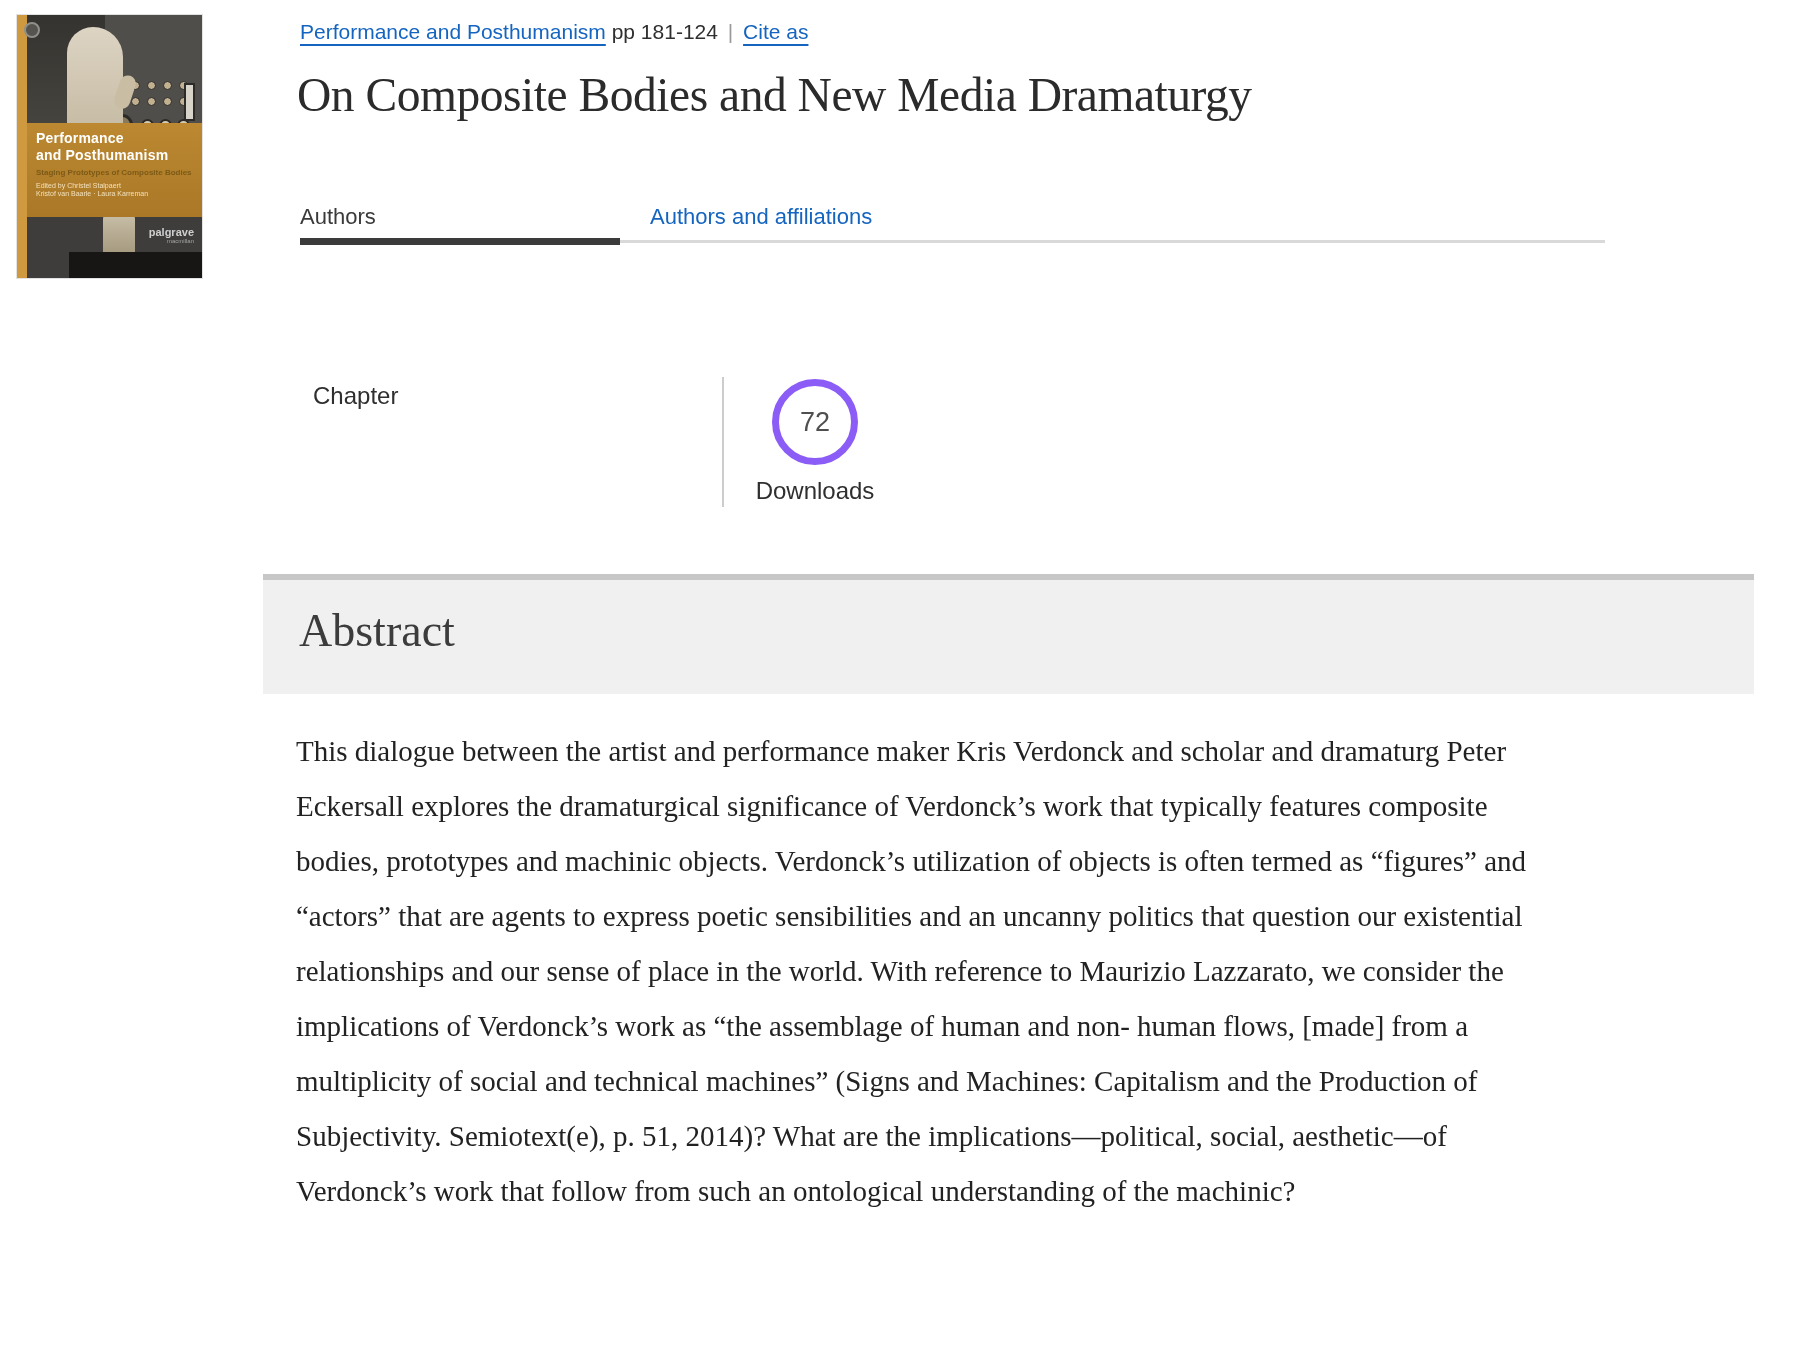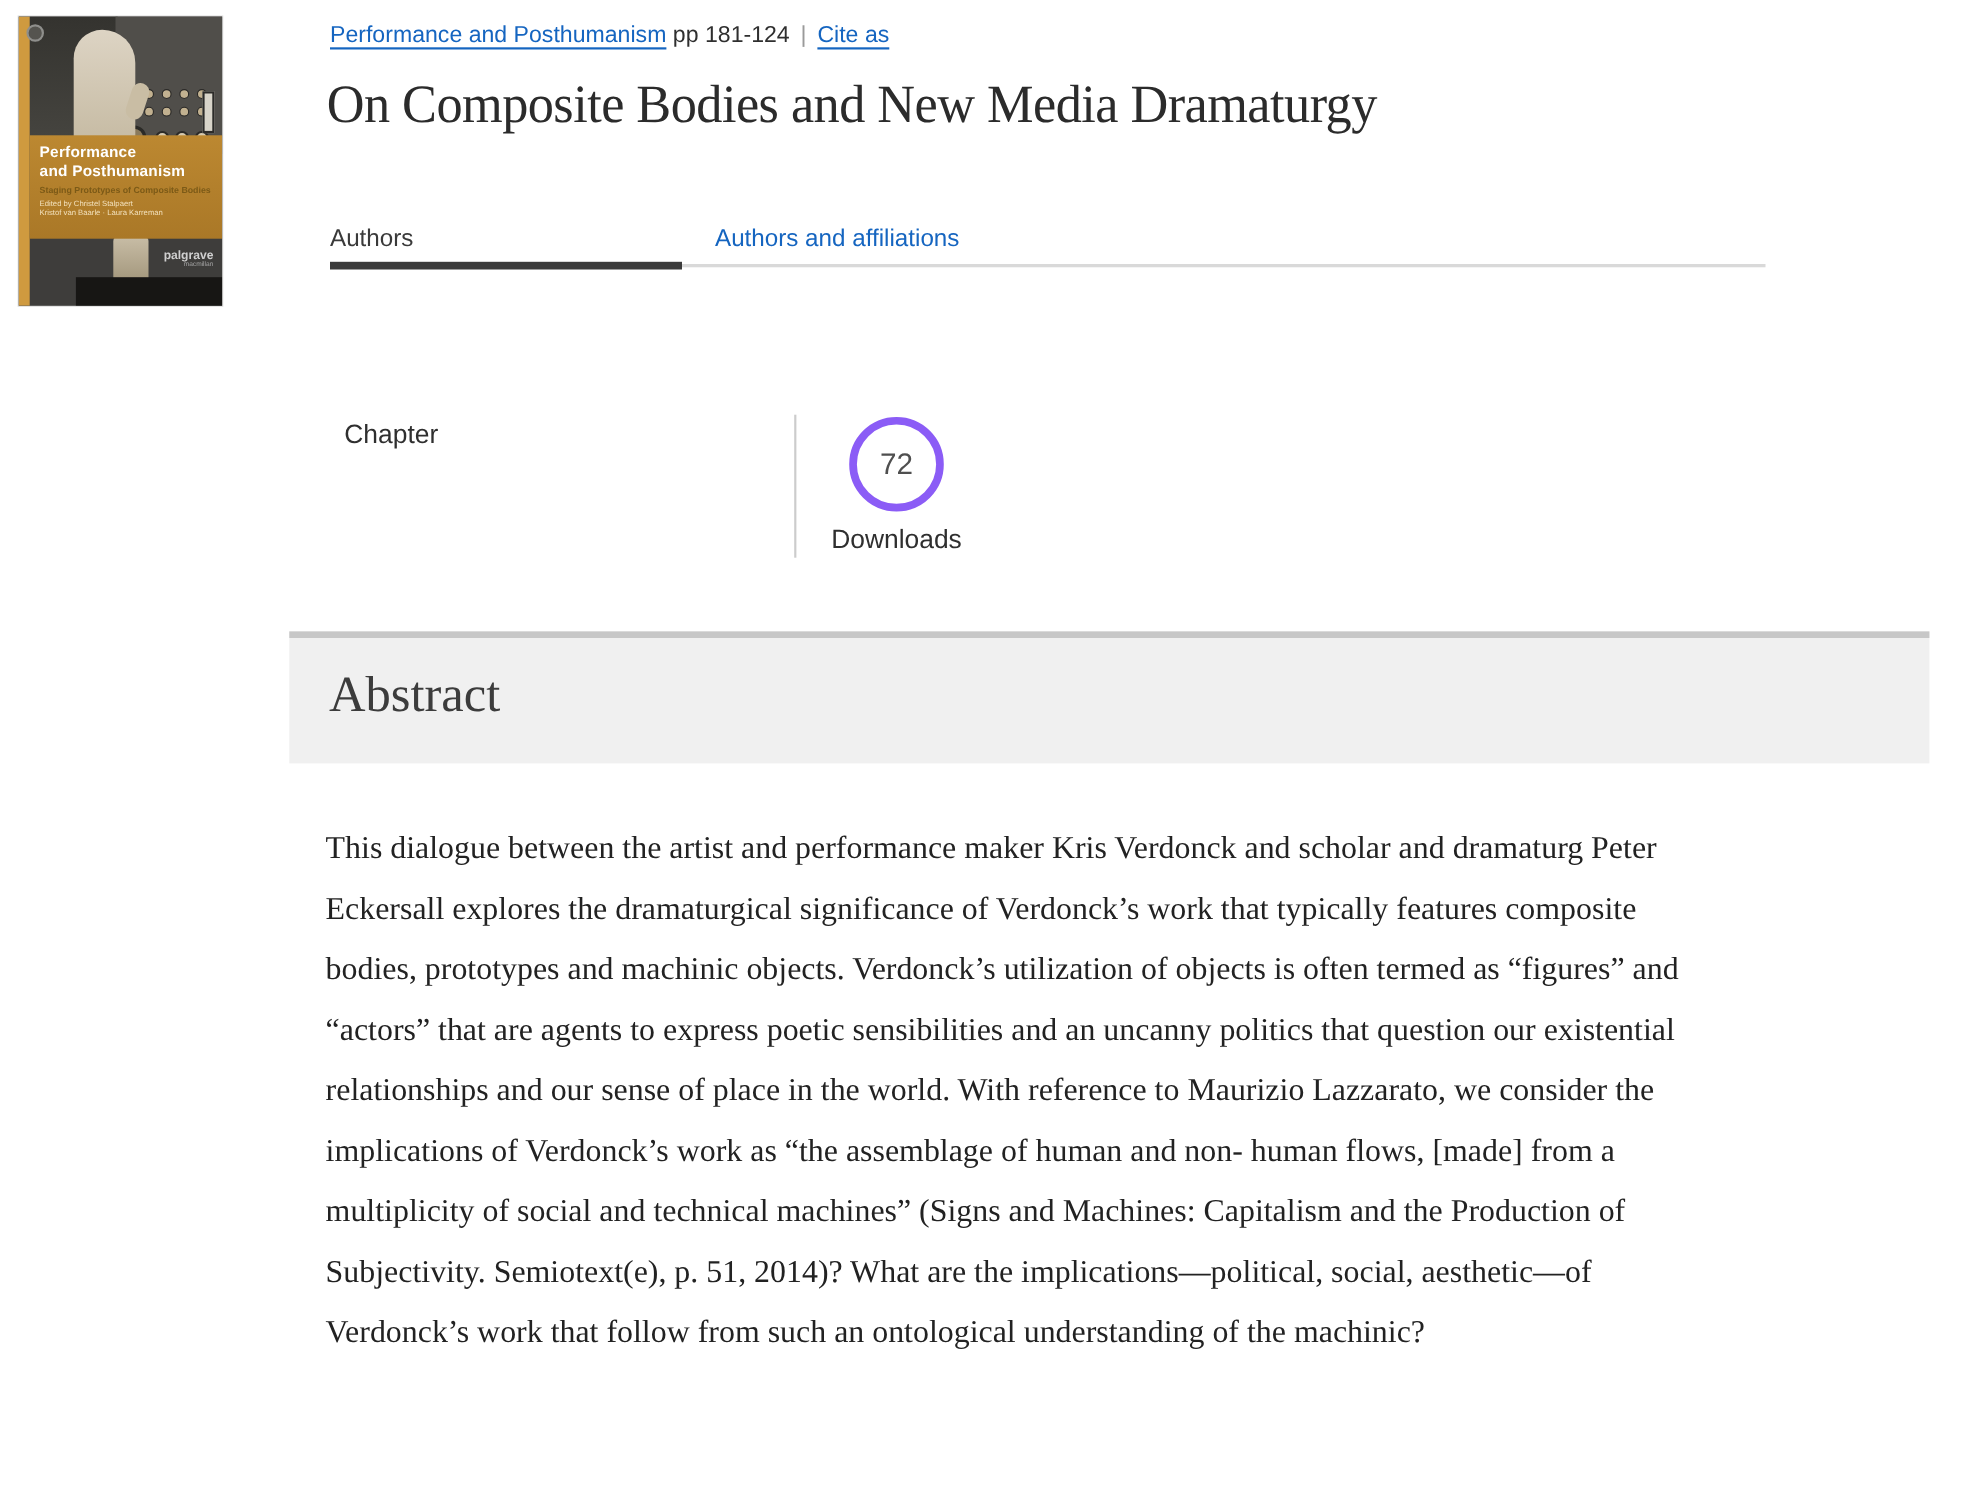--- a/index.html
+++ b/index.html
@@ -84,21 +84,21 @@
   .dl-circle { position:absolute; left:772px; top:379px; width:86px; height:86px; border-radius:50%;
     border:7px solid #8b5cf6; background:#ffffff; display:flex; align-items:center; justify-content:center;
     font-size:27px; color:#4f4f4f; }
   .dl-label { position:absolute; left:740px; top:477px; width:150px; text-align:center; font-size:24px; color:#2f2f2f; }
 
   
   .abs-band { position:absolute; left:263px; top:574px; width:1491px; height:120px;
     background:#f0f0f0; border-top:6px solid #c7c7c7; }
   .abs-band h2 { margin:24px 0 0 36px; font-family:"Liberation Serif", serif; font-weight:400;
     font-size:46px; color:#3c3c3c; }
-  .abs-text { position:absolute; left:296px; top:744px; width:1240px;
+  .abs-text { position:absolute; left:296px; top:724px; width:1240px;
     font-family:"Liberation Serif", serif; font-size:29px; line-height:55px; color:#222222;
     text-align:left; }
 </style>
 </head>
 <body>
 
 <div class="page">
 
   <div class="cover">
     <div class="machine"></div>

